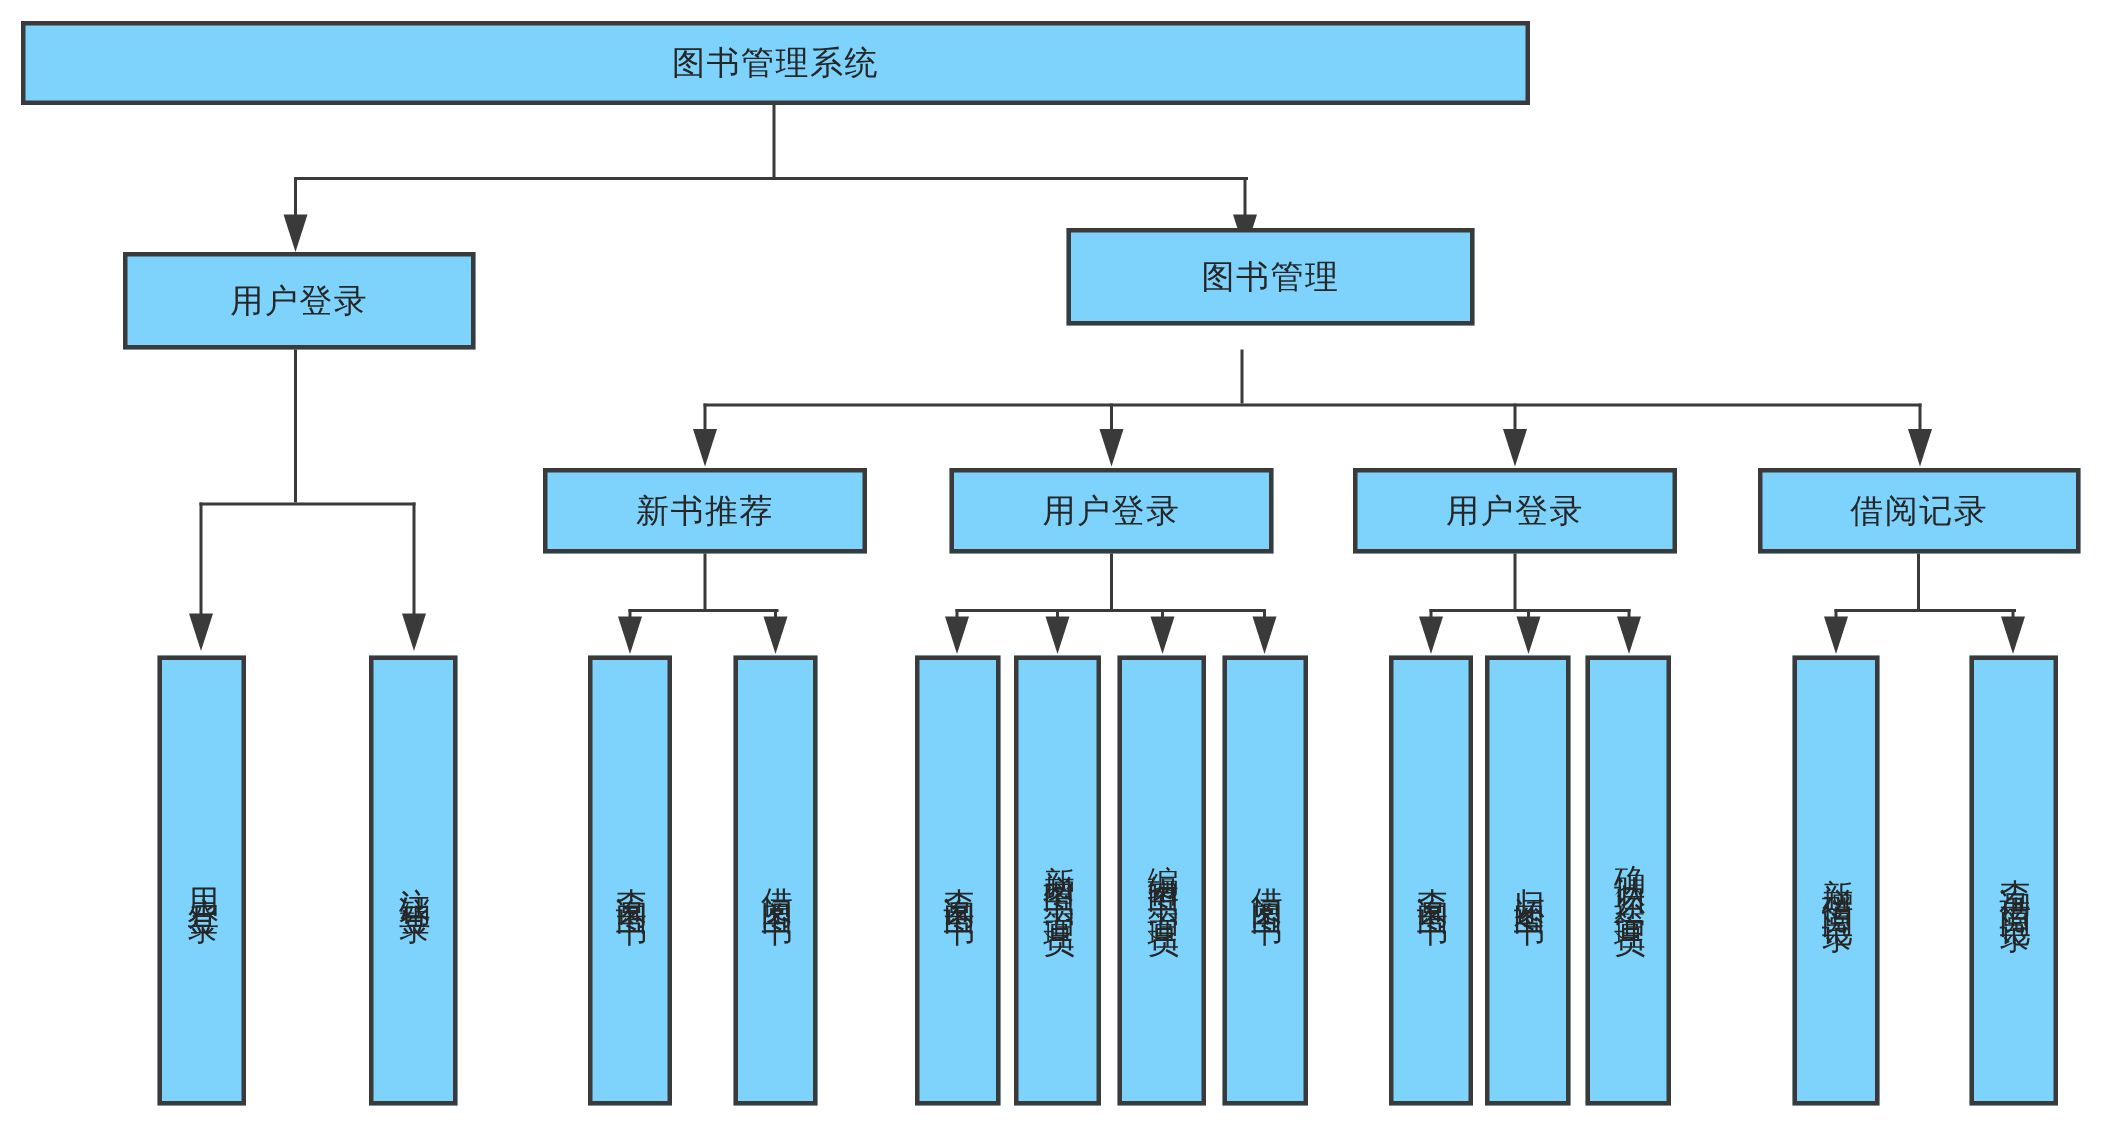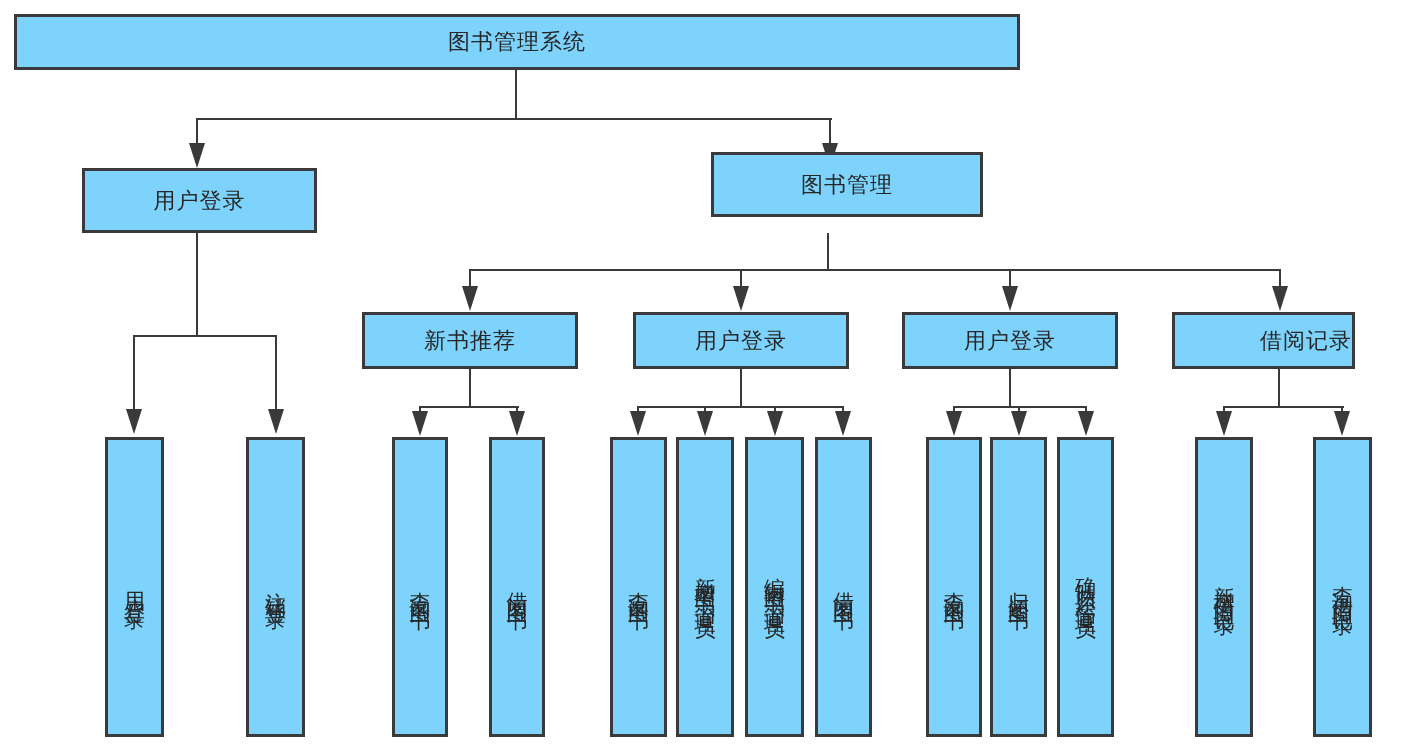--- a/index.html
+++ b/index.html
@@ -68,21 +68,21 @@
 
   <div class="box hbox" style="left:362px;top:312px;width:216px;height:57px;">
     <span>新书推荐</span>
   </div>
   <div class="box hbox" style="left:633px;top:312px;width:216px;height:57px;">
     <span>用户登录</span>
   </div>
   <div class="box hbox" style="left:902px;top:312px;width:216px;height:57px;">
     <span>用户登录</span>
   </div>
-  <div class="box hbox" style="left:1172px;top:312px;width:183px;height:57px;justify-content:flex-end;">
+  <div class="box hbox" style="left:1172px;top:312px;width:215px;height:57px;">
     <span>借阅记录</span>
   </div>
 
   <div class="line" style="left:469px;top:369px;width:2px;height:37px;"></div>
   <div class="line" style="left:419px;top:406px;width:100px;height:2px;"></div>
   <div class="line" style="left:419px;top:406px;width:2px;height:6px;"></div>
   <div class="ah" style="left:412px;top:411px;"></div>
   <div class="line" style="left:516px;top:406px;width:2px;height:6px;"></div>
   <div class="ah" style="left:509px;top:411px;"></div>
 

